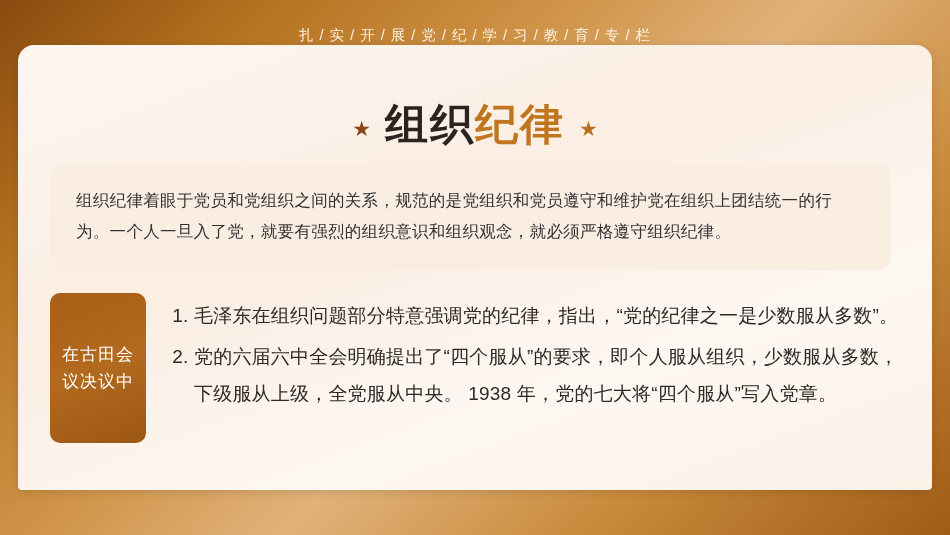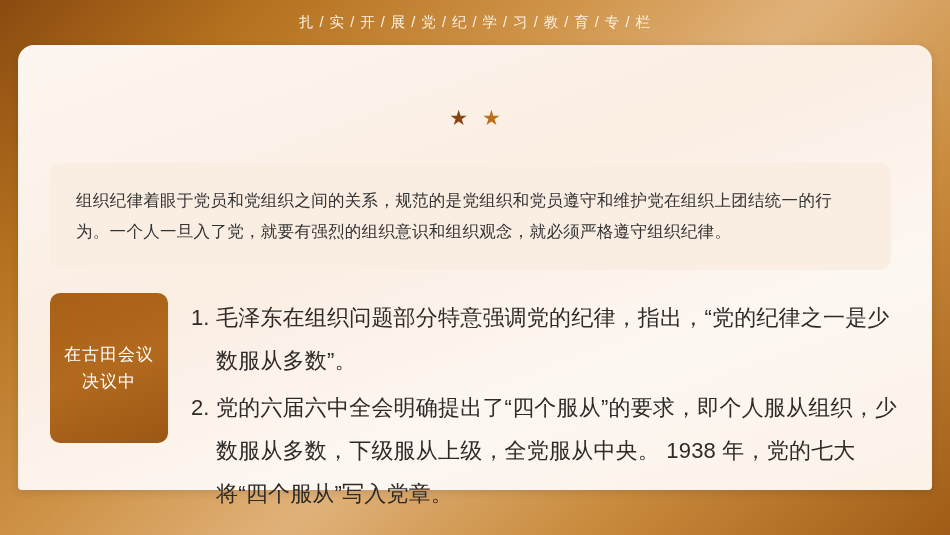--- a/index.html
+++ b/index.html
@@ -35,21 +35,21 @@
   }
 
   
   .ribbon {
     position: absolute;
     top: 0;
     left: 0;
     width: 100%;
     height: 45px;
     display: flex;
-    align-items: center;
+    align-items: flex-end;
     justify-content: center;
     border-radius: 14px;
   }
   .ribbon-text {
     color: #fdf1e2;
     font-size: 14.5px;
     letter-spacing: 1px;
     font-weight: 500;
     white-space: nowrap;
   }
@@ -108,21 +108,21 @@
     position: absolute;
     left: 32px;
     right: 32px;
     top: 248px;
     display: flex;
     align-items: flex-start;
     gap: 22px;
   }
   .tag-box {
     flex: 0 0 auto;
-    width: 118px;
+    width: 96px;
     height: 150px;
     background: linear-gradient(160deg, #a85f17 0%, #b26a1e 50%, #9c5714 100%);
     border-radius: 10px;
     display: flex;
     align-items: center;
     justify-content: center;
     text-align: center;
     color: #fff;
     font-size: 17px;
     line-height: 1.6;
@@ -130,21 +130,21 @@
     padding: 0 12px;
     box-sizing: border-box;
   }
 
   .points {
     flex: 1 1 auto;
     margin: 0;
     padding-left: 26px;
     padding-top: 4px;
     color: #2e2a27;
-    font-size: 22px;
+    font-size: 19px;
     line-height: 1.95;
     letter-spacing: 0.2px;
   }
   .points li {
     margin-bottom: 4px;
   }
 
   
   .bottom-bar {
     position: absolute;
@@ -160,20 +160,21 @@
 <div class="slide">
 
   <div class="ribbon">
     <div class="ribbon-text">扎 / 实 / 开 / 展 / 党 / 纪 / 学 / 习 / 教 / 育 / 专 / 栏</div>
   </div>
 
   <div class="page">
 
     <div class="title-row">
       <span class="star">★</span>
+      <span class="title-main"><span>组织</span><span class="title-accent">纪律</span></span>
       <span class="star right">★</span>
     </div>
 
     <div class="intro">
       <p>组织纪律着眼于党员和党组织之间的关系，规范的是党组织和党员遵守和维护党在组织上团结统一的行为。一个人一旦入了党，就要有强烈的组织意识和组织观念，就必须严格遵守组织纪律。</p>
     </div>
 
     <div class="body-row">
       <div class="tag-box">在古田会议决议中</div>
       <ol class="points">

